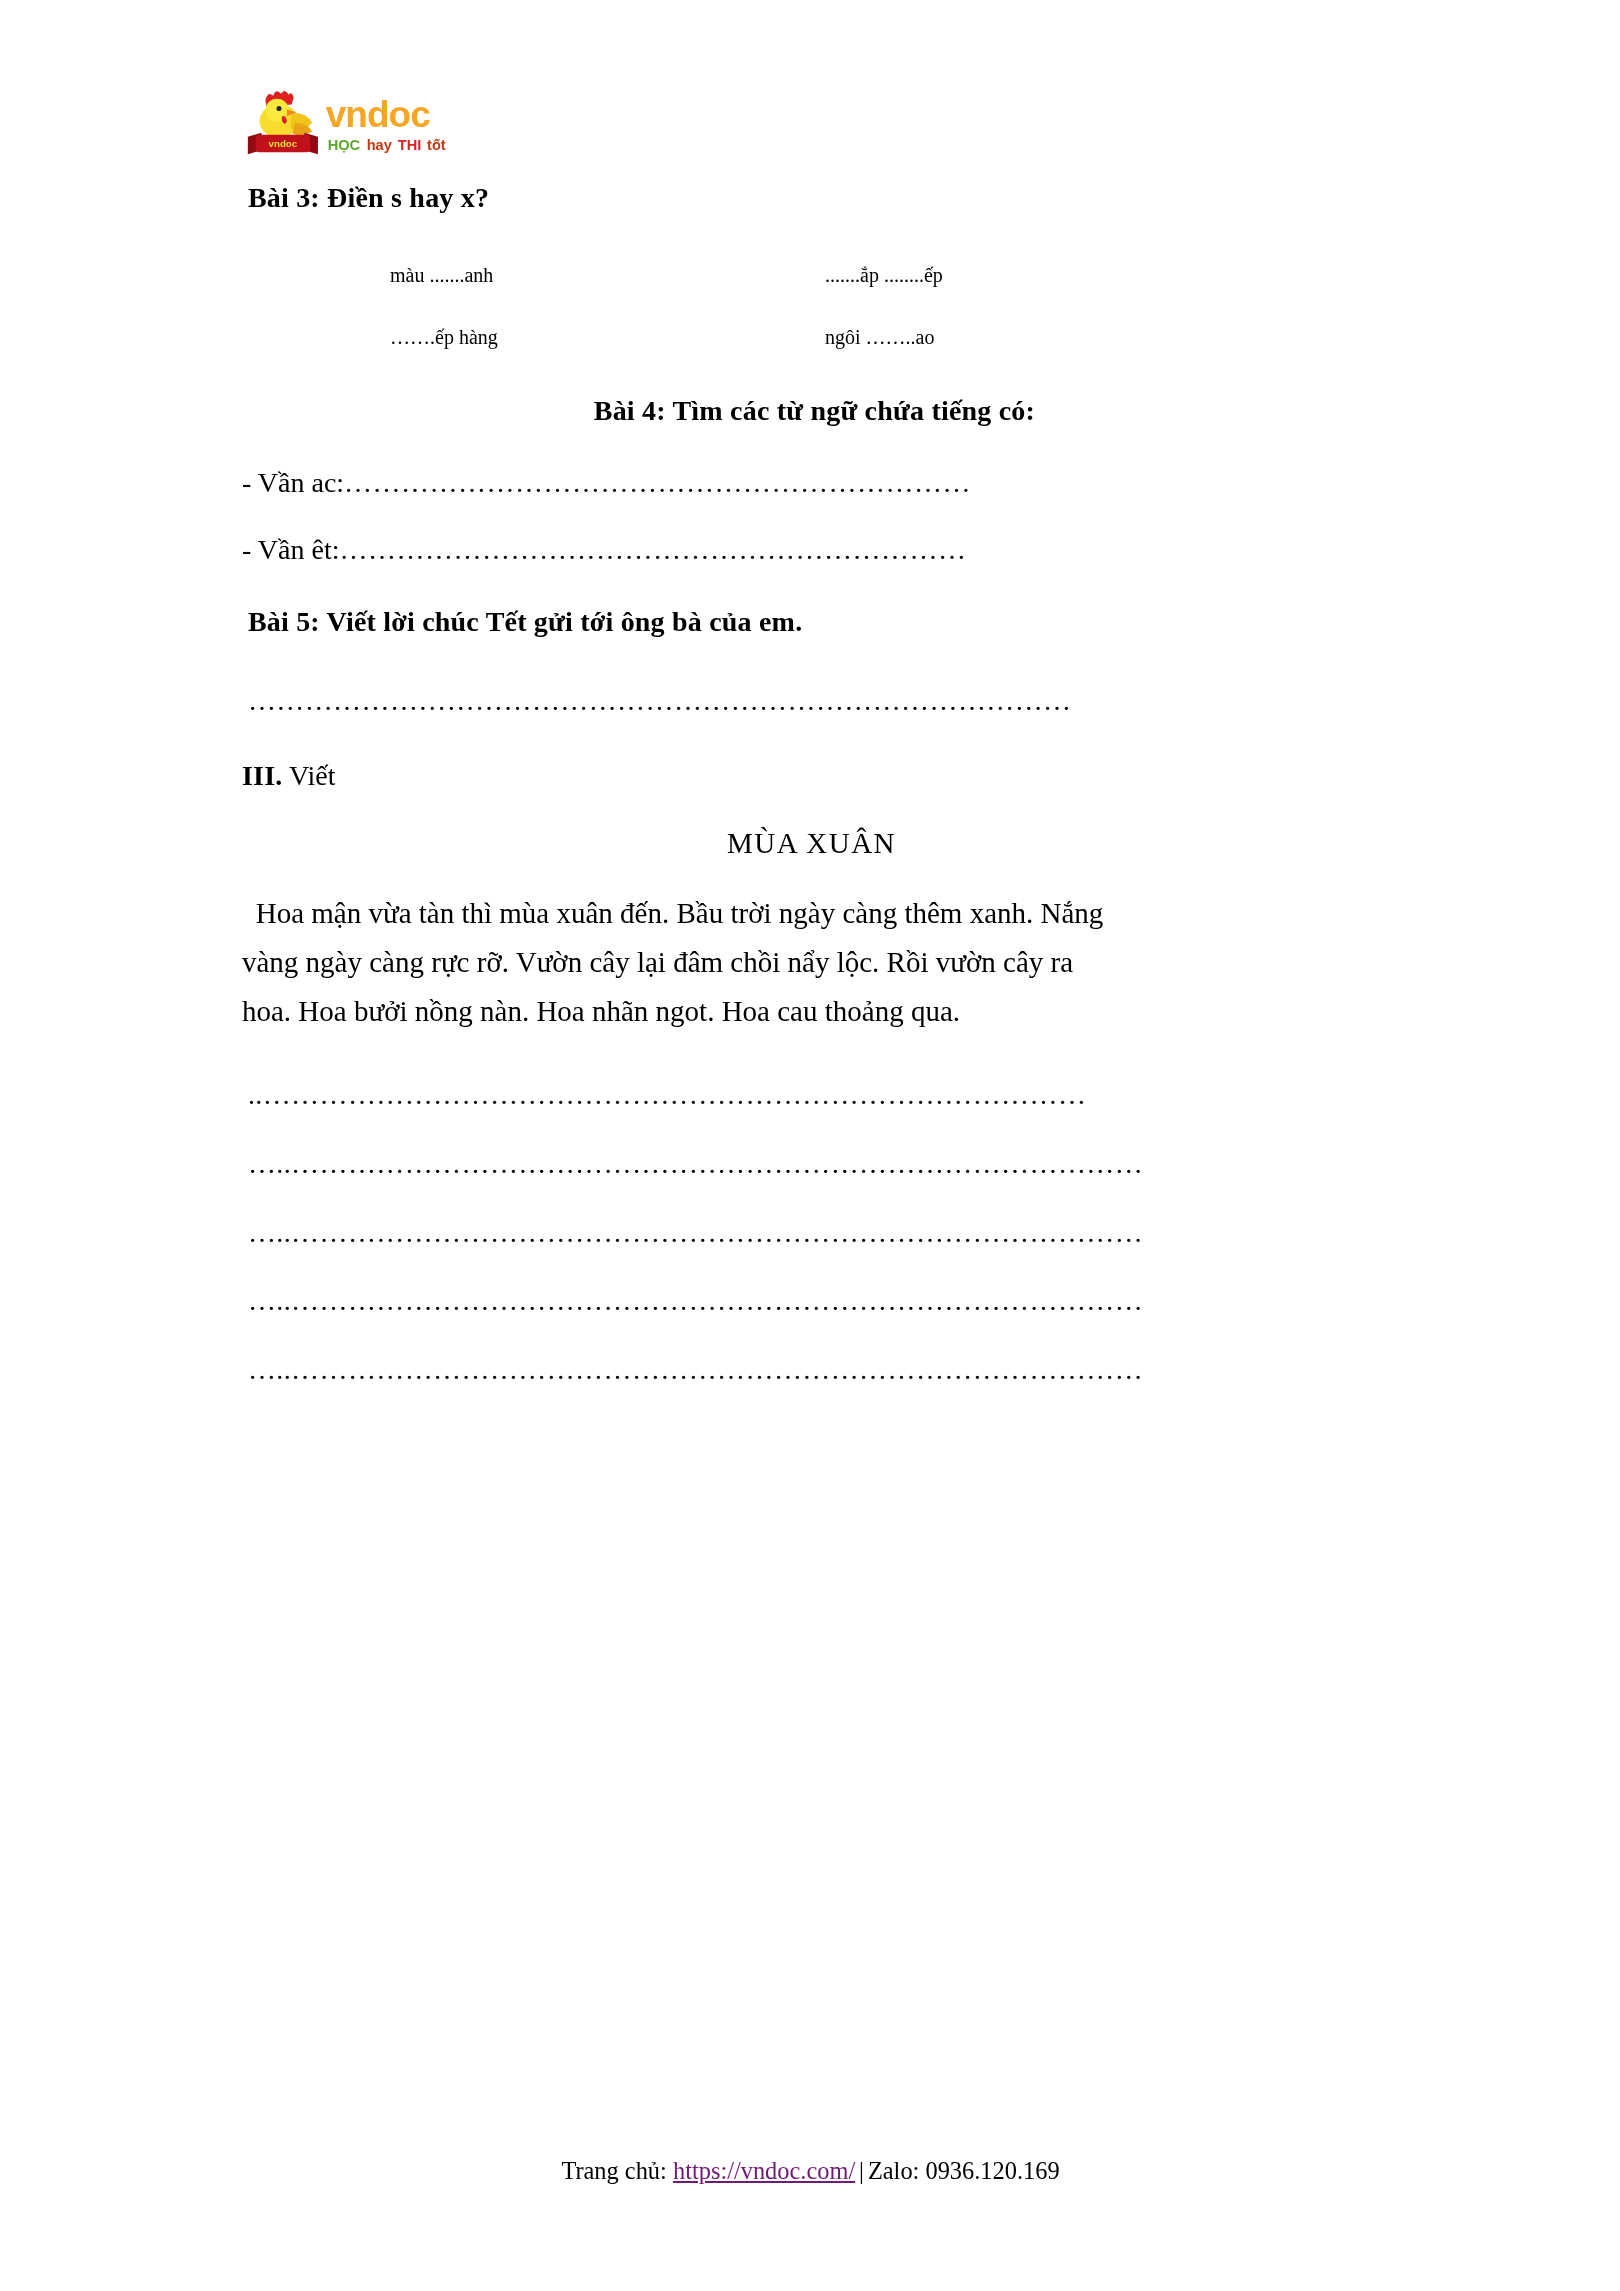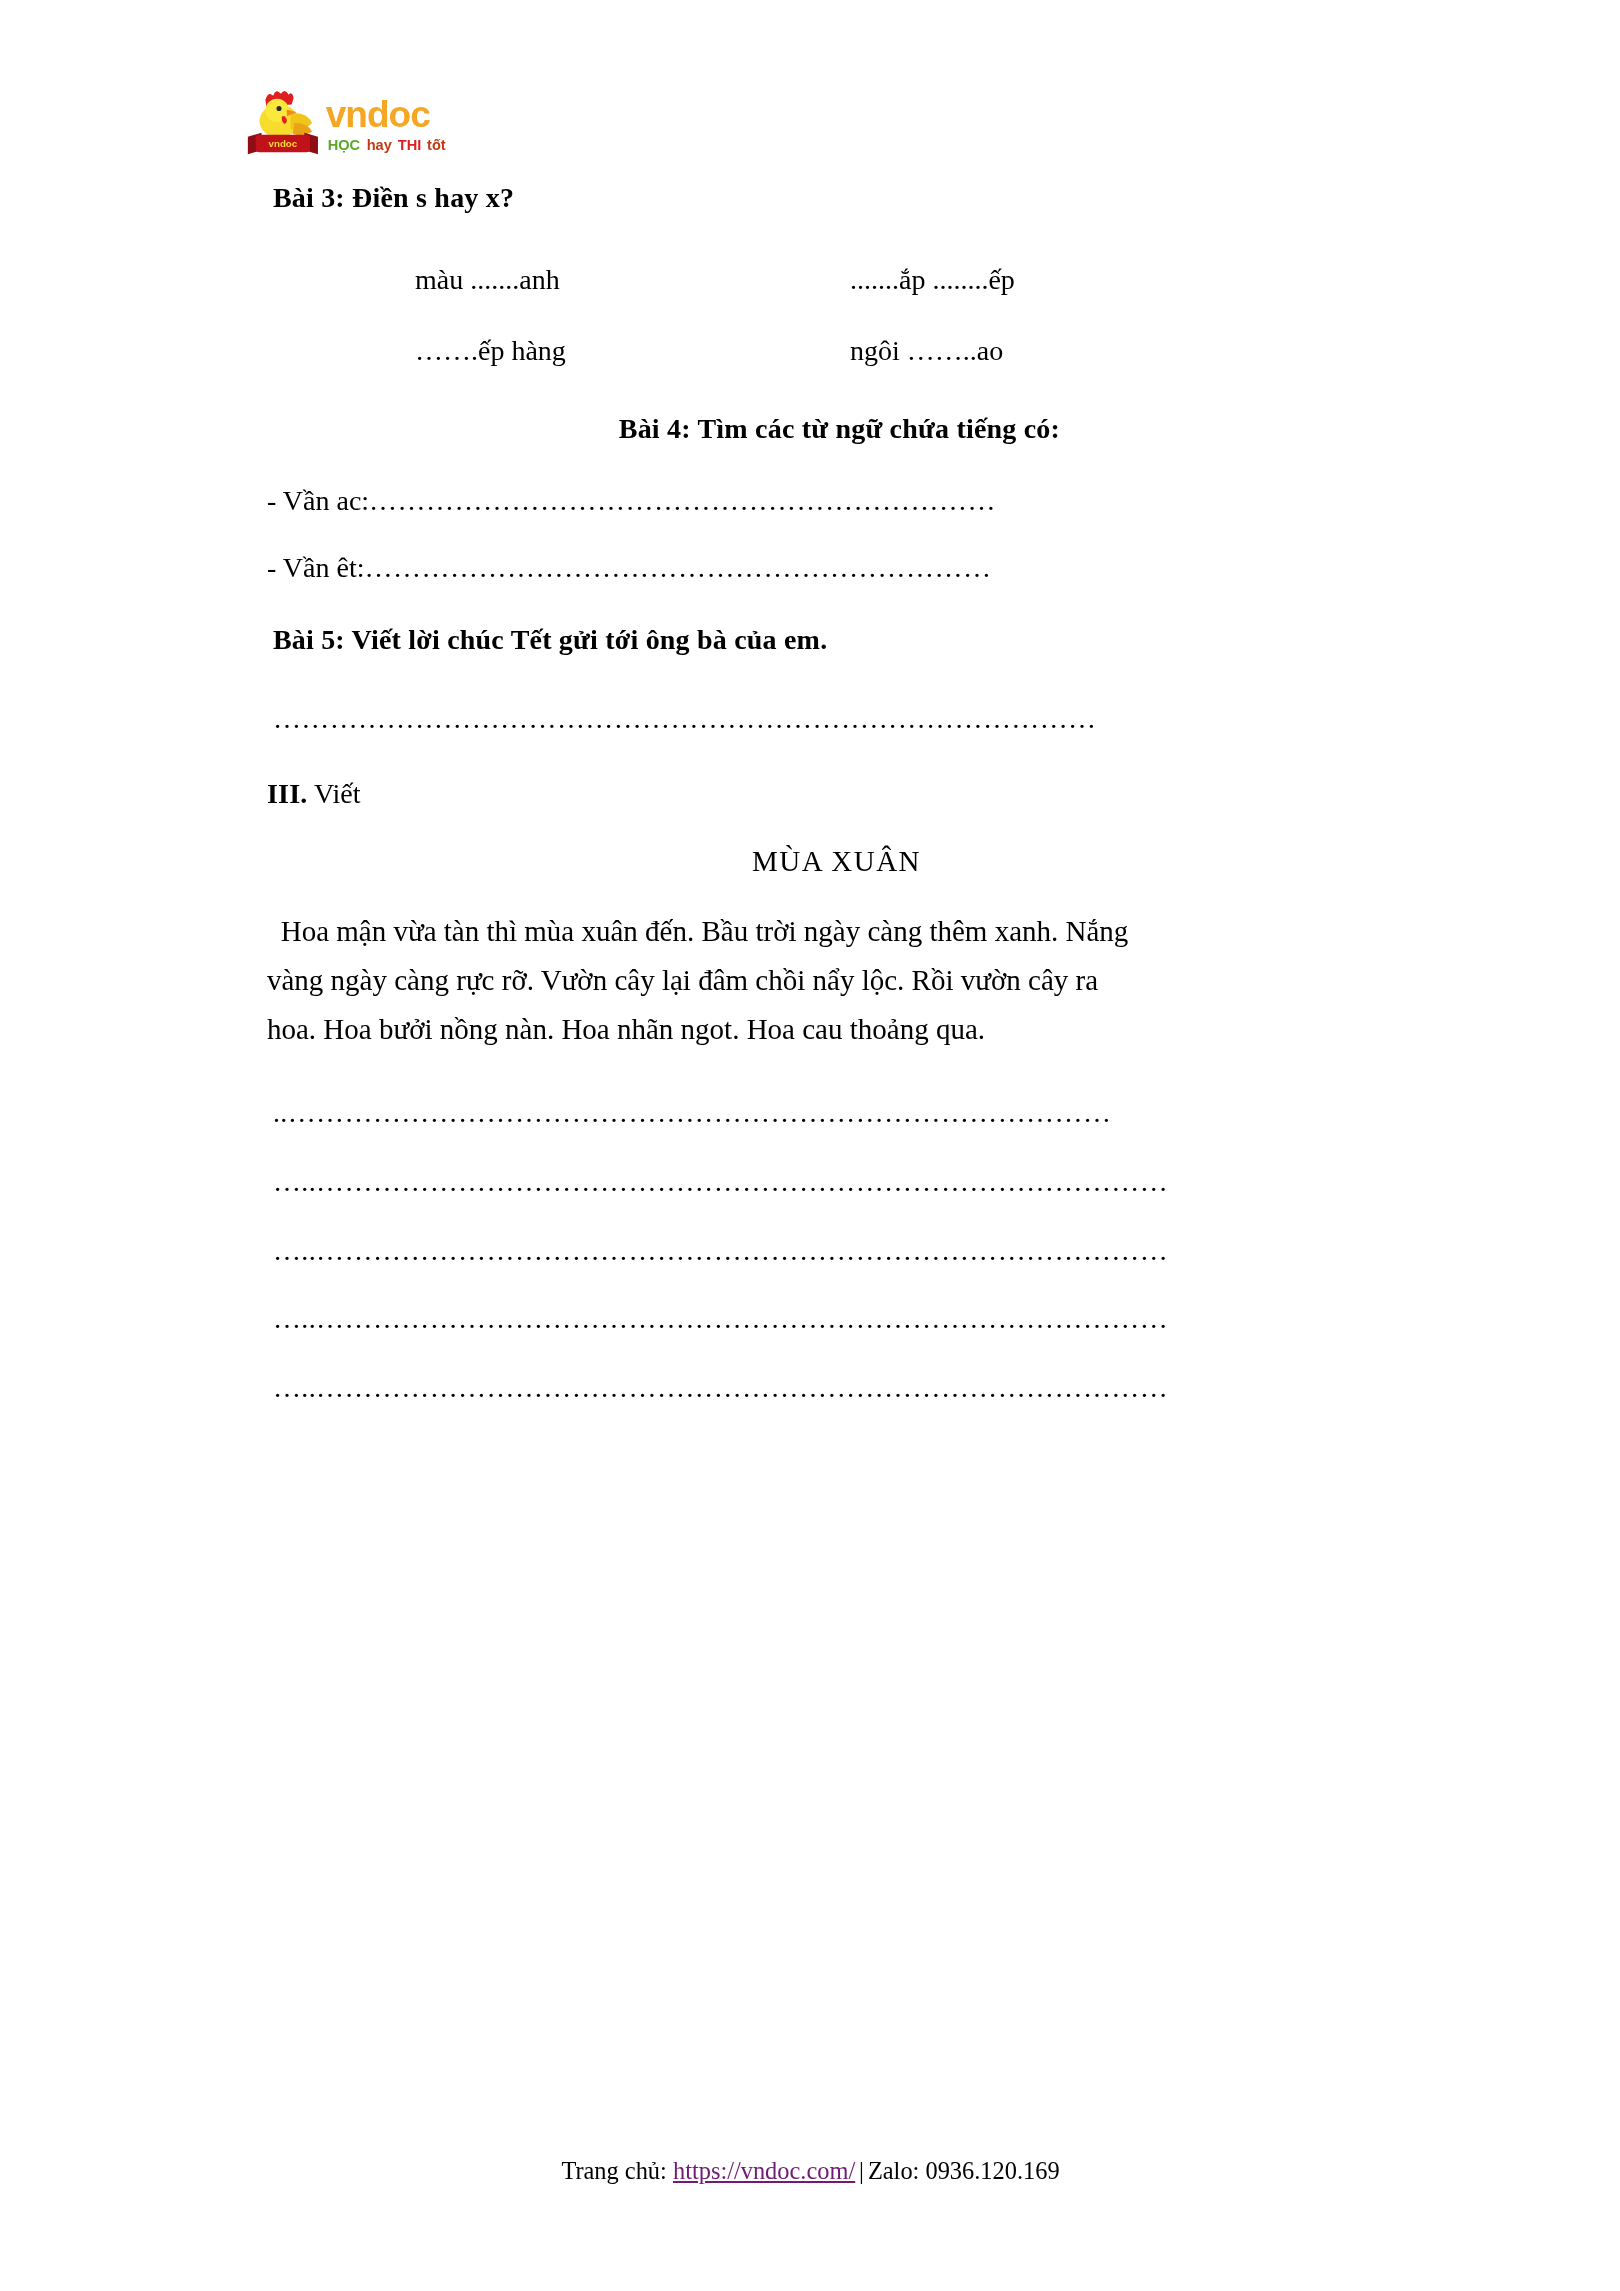--- a/index.html
+++ b/index.html
@@ -44,21 +44,21 @@
     letter-spacing: 0.2px;
   }
   .body-line {
     font-size: 28px;
     line-height: 1.2;
   }
   .indent-sm { padding-left: 5.9px; }
 
   .exercise-row {
     display: flex;
-    font-size: 28px;
+    font-size: 20px;
   }
   .exercise-col-a {
     width: 429px;
     padding-left: 148px;
     box-sizing: border-box;
   }
   .exercise-col-b {
     padding-left: 154px;
   }
 
@@ -141,21 +141,21 @@
 
       <text x="86" y="42" font-family="'Liberation Sans', sans-serif" font-size="38" font-weight="bold" fill="#F5A623" letter-spacing="-1">vndoc</text>
 
       <text x="88" y="66" font-family="'Liberation Sans', sans-serif" font-size="15" font-weight="bold" fill="#5BA829">HỌC</text>
       <text x="128" y="66" font-family="'Liberation Sans', sans-serif" font-size="15" font-weight="bold" fill="#C23A12">hay</text>
       <text x="160" y="66" font-family="'Liberation Sans', sans-serif" font-size="15" font-weight="bold" fill="#E02020">THI</text>
       <text x="190" y="66" font-family="'Liberation Sans', sans-serif" font-size="15" font-weight="bold" fill="#C23A12">tốt</text>
     </svg>
   </div>
 
-  <div class="content" style="top:181px;margin-left:25px;">
+  <div class="content" style="top:181px;">
 
     <div class="h-bold indent-sm">Bài 3: Điền s hay x?</div>
 
     <div class="exercise-row mt-b">
       <div class="exercise-col-a">màu .......anh</div>
       <div class="exercise-col-b">.......ắp ........ếp</div>
     </div>
 
     <div class="exercise-row" style="margin-top:39px;">
       <div class="exercise-col-a">…….ếp hàng</div>

